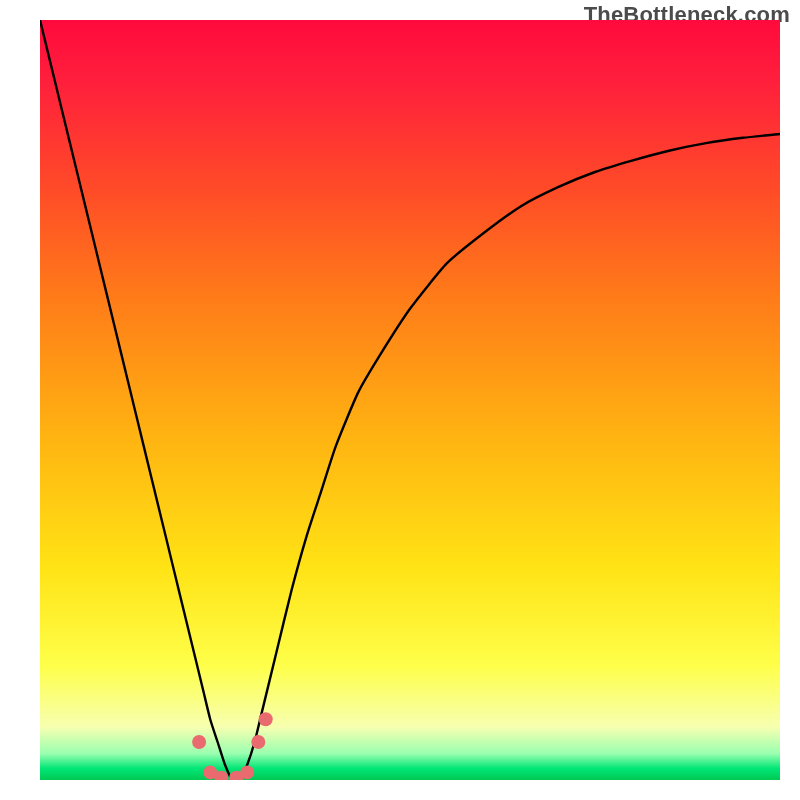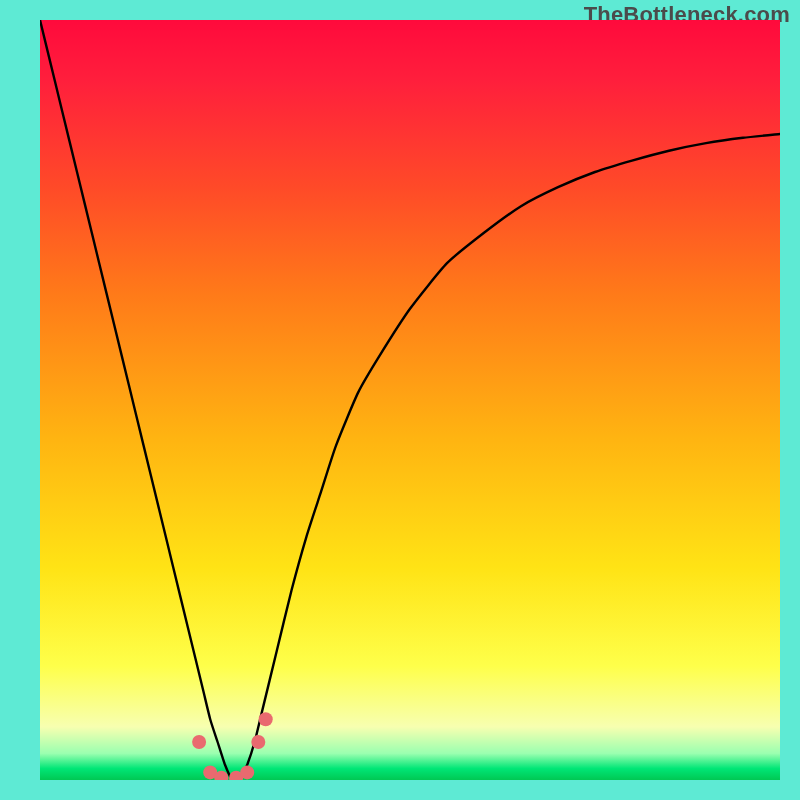--- a/index.html
+++ b/index.html
@@ -8,21 +8,21 @@
     width: 800px;
     height: 800px;
     overflow: hidden;
     background: #000;
     font-family: Arial, Helvetica, sans-serif;
   }
   .stage {
     position: relative;
     width: 800px;
     height: 800px;
-    background: #5eead4;
+    background: #ffffff;
   }
   .plot-area {
     position: absolute;
     left: 40px;
     top: 20px;
     width: 740px;
     height: 760px;
     overflow: hidden;
   }
   .gradient-bg {

